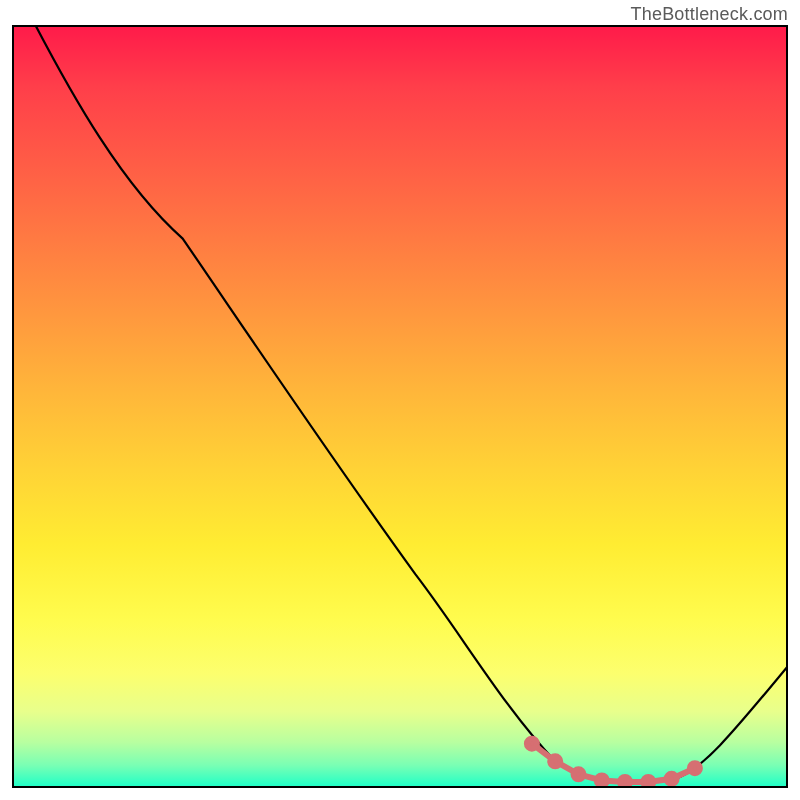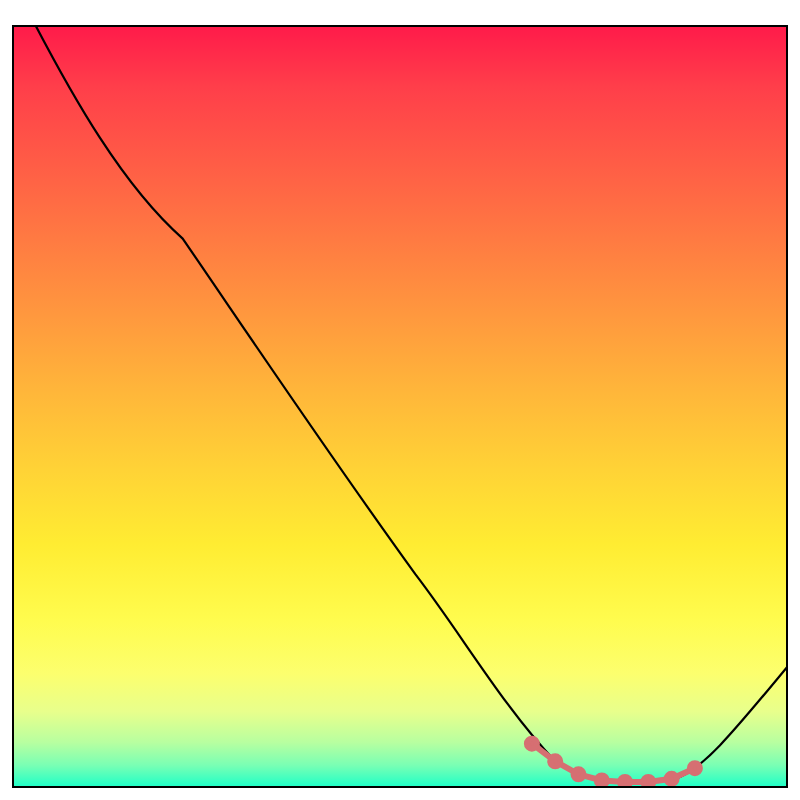--- a/index.html
+++ b/index.html
@@ -97,13 +97,14 @@
       <circle cx="589.8" cy="755.4" r="5"></circle>
       <circle cx="613.0" cy="756.9" r="5"></circle>
       <circle cx="636.3" cy="756.9" r="5"></circle>
       <circle cx="659.6" cy="753.8" r="5"></circle>
       <circle cx="682.9" cy="743.2" r="5"></circle>
     </g>
   </svg>
 
   <div class="plot-border"></div>
 
+  <div class="watermark">TheBottleneck.com</div>
 </div>
 
 </body></html>

